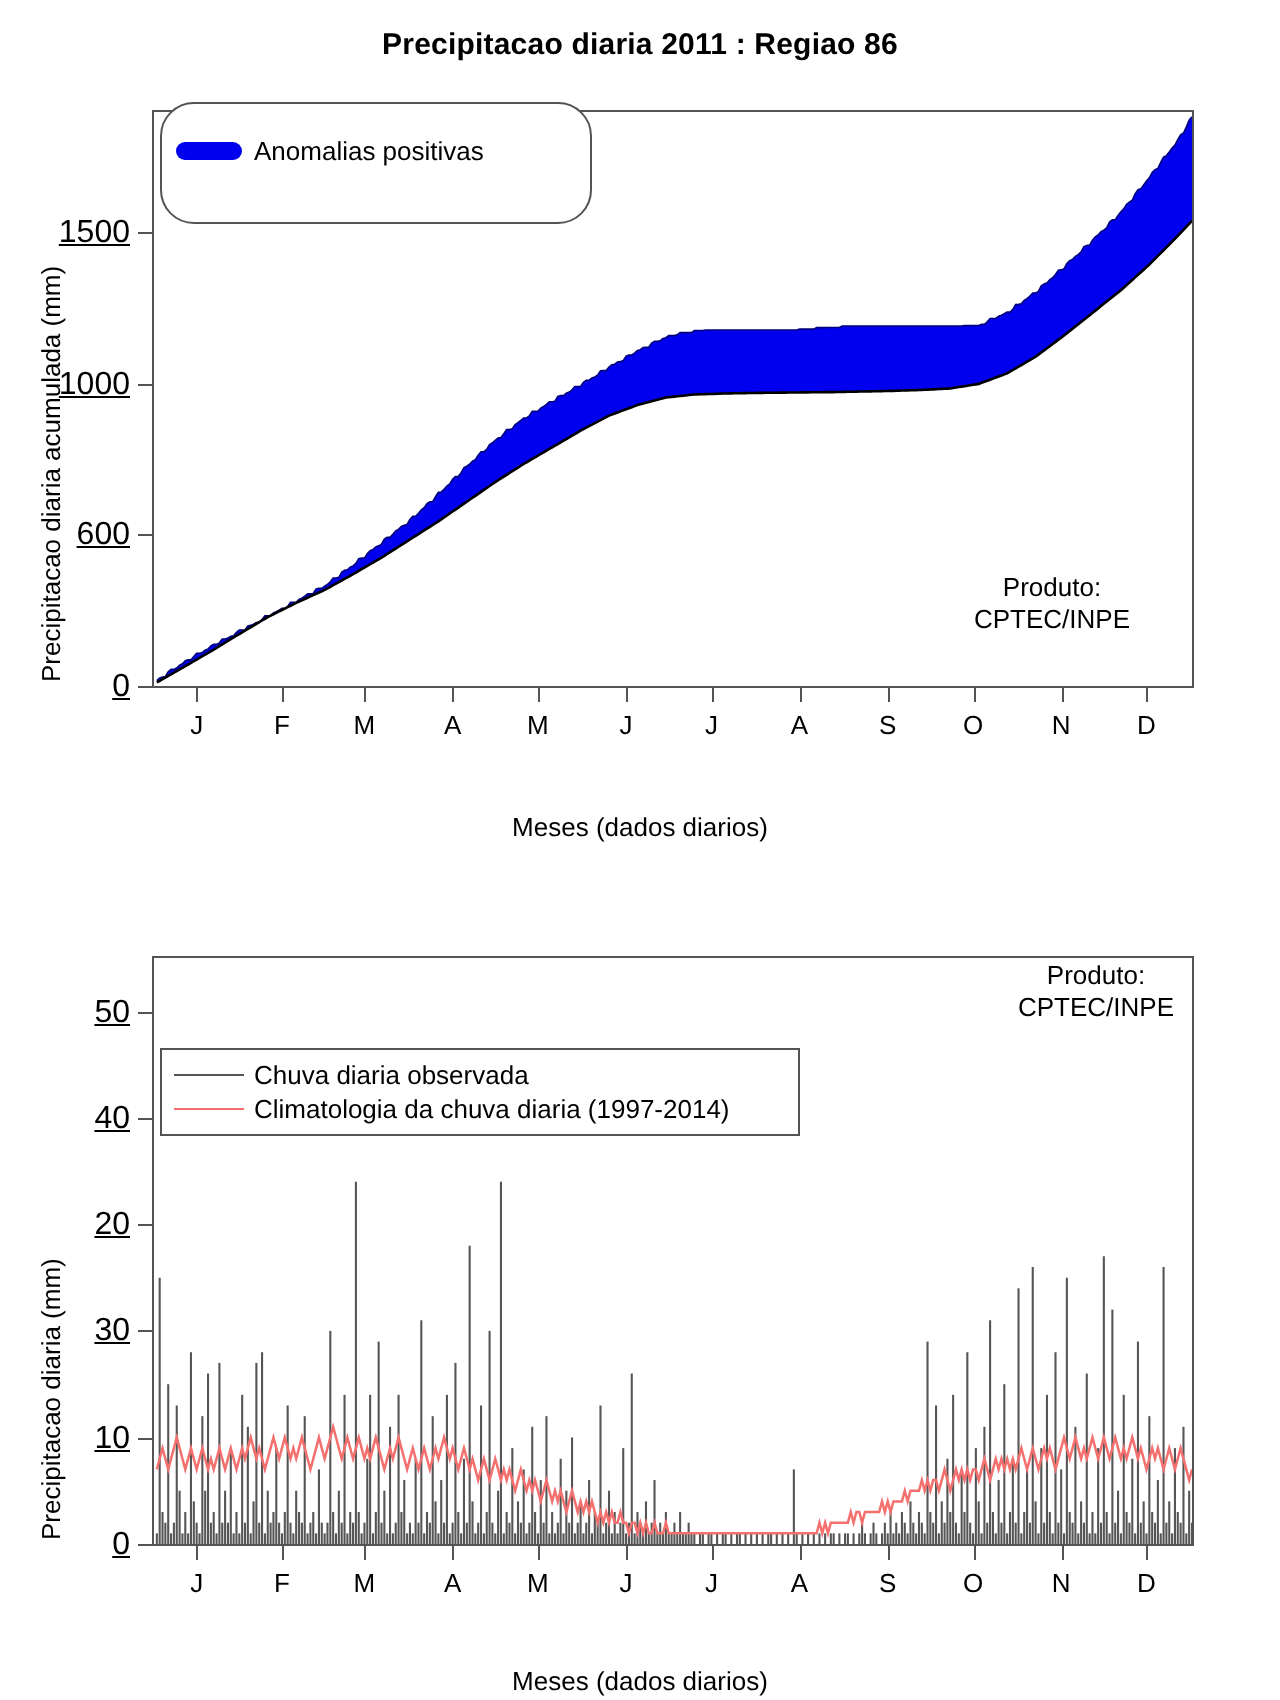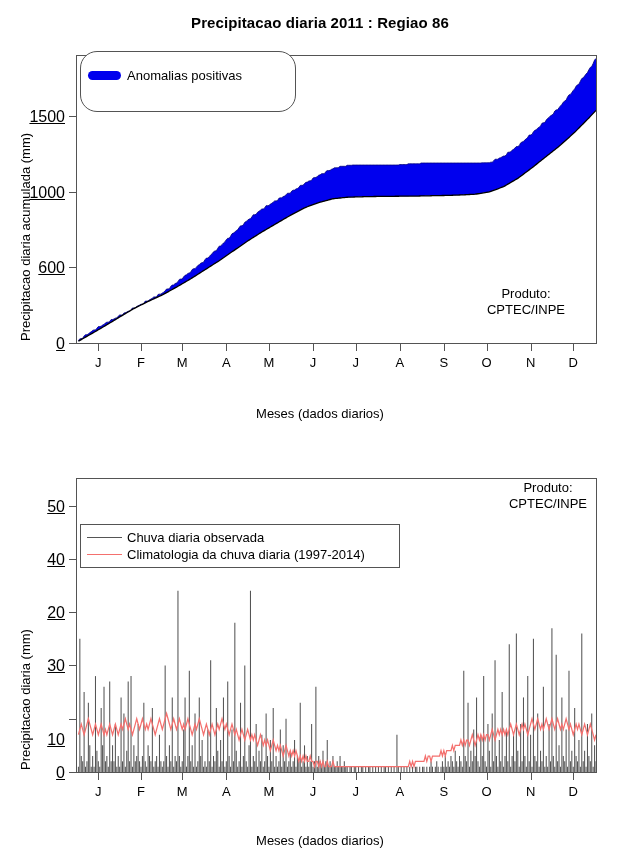--- a/index.html
+++ b/index.html
@@ -473,21 +473,21 @@
         <span class="key-line red"></span>
       </span>
       <span class="legend-text">Climatologia da chuva diaria (1997-2014)</span>
     </div>
   </div>
 
   <div class="xlab" style="top:403px;">Meses (dados diarios)</div>
 <div class="tick" style="left: 69px; top: 342px; width: 7px; height: 1px;"></div>
     <div class="ytick-label" style="left: 5px; width: 60px; top: 334px;">0</div>
     <div class="tick" style="left: 69px; top: 289px; width: 7px; height: 1px;"></div>
-    <div class="ytick-label" style="left: 5px; width: 60px; top: 280.727px; margin-top: 20px;">10</div>
+    <div class="ytick-label" style="left: 5px; width: 60px; top: 280.727px;">10</div>
     <div class="tick" style="left: 69px; top: 235px; width: 7px; height: 1px;"></div>
     <div class="ytick-label" style="left: 5px; width: 60px; top: 227.455px;">30</div>
     <div class="tick" style="left: 69px; top: 182px; width: 7px; height: 1px;"></div>
     <div class="ytick-label" style="left: 5px; width: 60px; top: 174.182px;">20</div>
     <div class="tick" style="left: 69px; top: 129px; width: 7px; height: 1px;"></div>
     <div class="ytick-label" style="left: 5px; width: 60px; top: 120.909px;">40</div>
     <div class="tick" style="left: 69px; top: 76px; width: 7px; height: 1px;"></div>
     <div class="ytick-label" style="left: 5px; width: 60px; top: 67.6364px;">50</div>
     <div class="tick" style="left: 98px; top: 343px; width: 1px; height: 7px;"></div>
     <div class="xtick-label" style="left: 86.3288px; top: 354px;">J</div>

